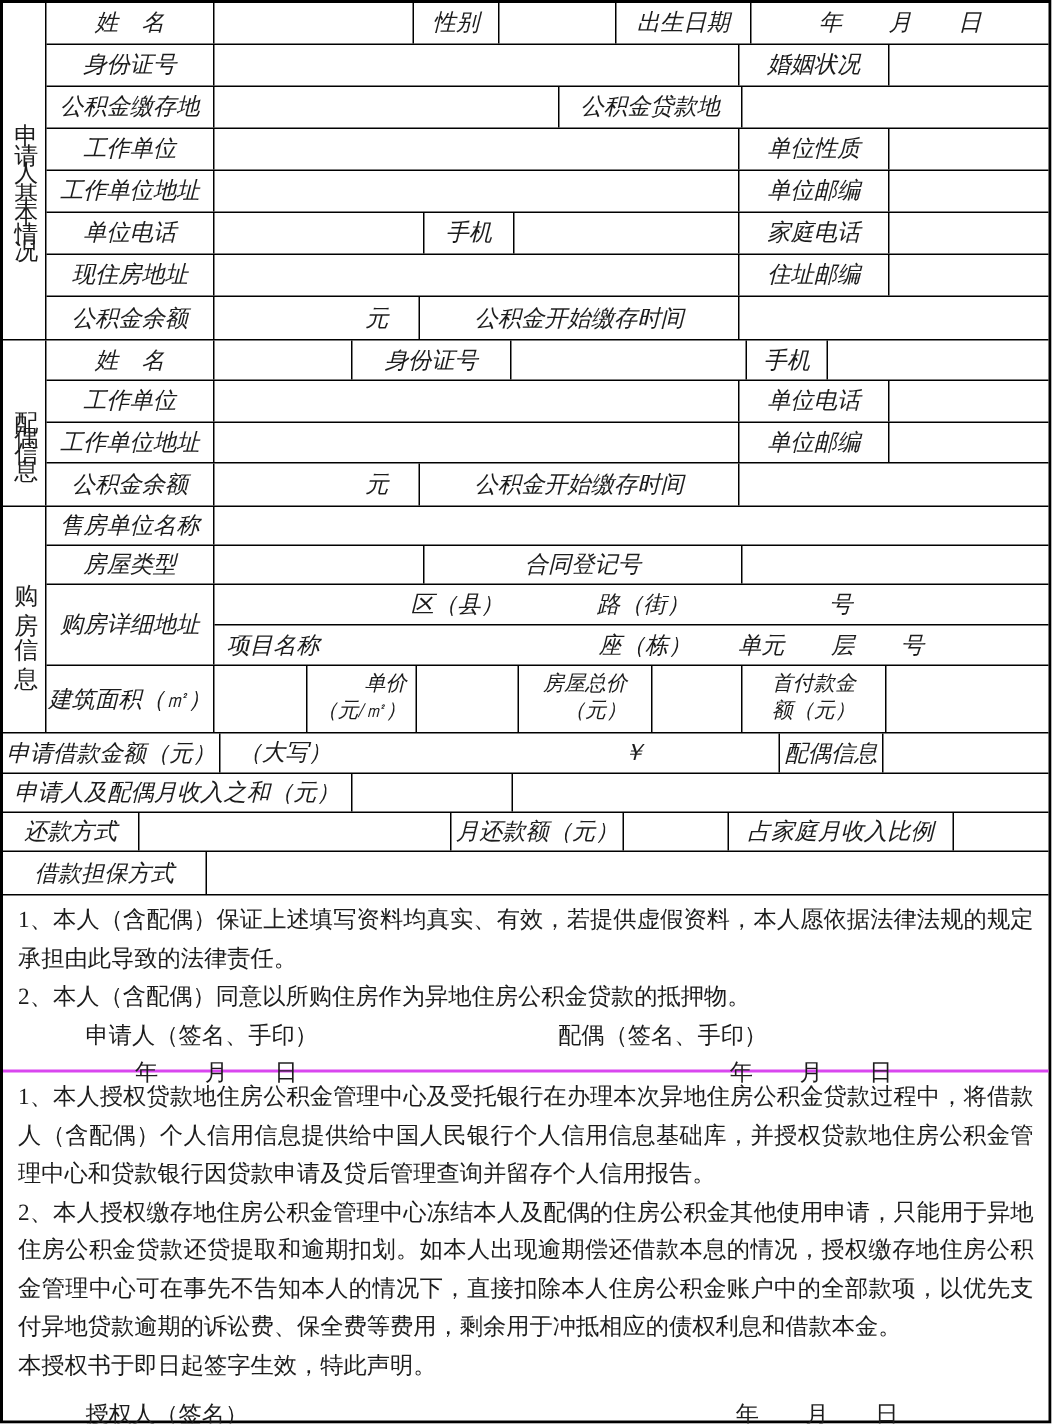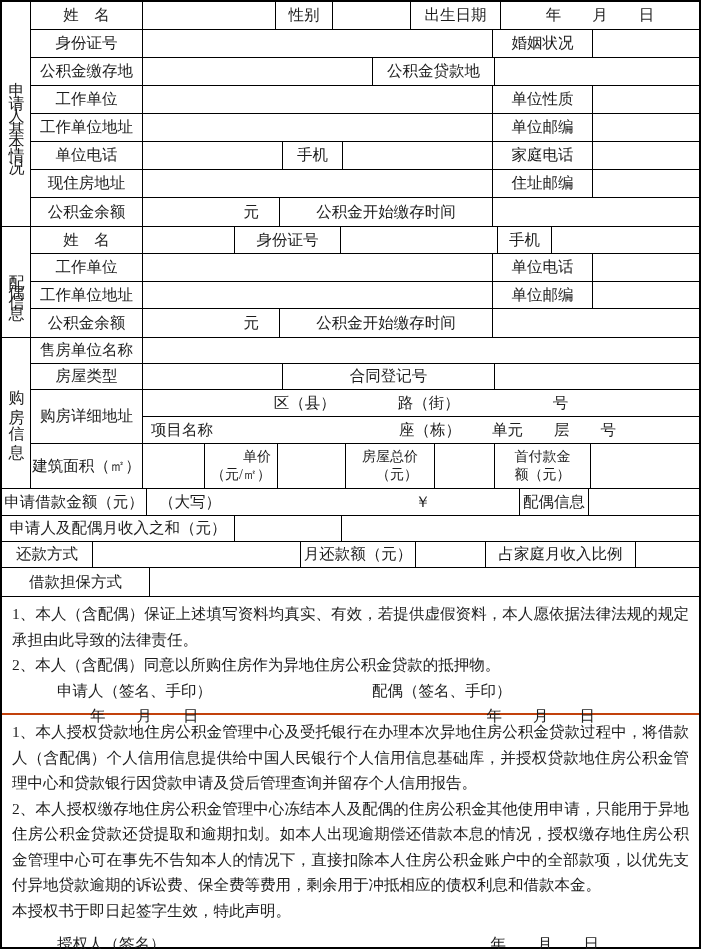--- a/index.html
+++ b/index.html
@@ -13,41 +13,41 @@
   .vstrip{
     width:29px;border-right:1px solid #000;box-sizing:border-box;
     display:flex;align-items:center;justify-content:center;
     writing-mode:vertical-lr;text-orientation:upright;
     font-size:16px;
   }
   .ls-a{letter-spacing:13px;}
   .ls-b{letter-spacing:10px;}
   .ls-c{letter-spacing:18px;}
   .rows{flex:1;display:flex;flex-direction:column;min-width:0;}
-  .row{display:flex;border-bottom:1px solid #000;box-sizing:border-box;}
+  .row{display:flex;border-bottom:1px solid #000;box-sizing:border-box;font-style:italic;}
   .rows .row:last-child{border-bottom:none;}
   .cell{
     border-right:1px solid #000;box-sizing:border-box;
     display:flex;align-items:center;justify-content:center;
     font-size:15.5px;overflow:hidden;white-space:nowrap;
   }
   .cell:last-child{border-right:none;}
   .grow{flex:1;}
   .sm{font-size:14px;white-space:pre-line;text-align:right;line-height:18px;}
   .left{justify-content:flex-start;padding-left:8px;}
   .yuan-cell{justify-content:flex-end;padding-right:20px;}
   .subcol{flex:1;display:flex;flex-direction:column;min-width:0;}
   .sub{flex:1;display:flex;align-items:center;box-sizing:border-box;font-size:15.5px;white-space:nowrap;overflow:hidden;}
   .sub.bline{border-bottom:1px solid #000;}
   .rel{position:relative;}
   .caps{position:absolute;left:12px;top:50%;transform:translateY(-50%);}
   .yen{position:absolute;left:268px;top:50%;transform:translateY(-50%);}
   .block{padding:4px 10px 0 10px;font-size:15.5px;line-height:25.5px;box-sizing:border-box;}
   .block p{margin:0;text-align:justify;}
-  .decl{height:118px;border-bottom:2px solid #c2410c;}
+  .decl{height:118px;border-bottom:2px solid #d946ef;}
   .auth{height:235px;}
   .sig-row{display:flex;white-space:nowrap;}
 </style>
 </head>
 <body>
 
 <div class="form">
 
   <div class="section">
     <div class="vstrip ls-a">申请人基本情况</div>
@@ -191,21 +191,21 @@
   </div>
   <div class="row" style="height:26px">
     <div class="cell" style="width:91px">还款方式</div>
     <div class="cell" style="width:208px"></div>
     <div class="cell" style="width:115px">月还款额（元）</div>
     <div class="cell" style="width:70px"></div>
     <div class="cell" style="width:150px">占家庭月收入比例</div>
     <div class="cell grow"></div>
   </div>
   <div class="row" style="height:29px">
-    <div class="cell" style="width:148px">借款担保方式</div>
+    <div class="cell" style="width:136px">借款担保方式</div>
     <div class="cell grow"></div>
   </div>
 
   <div class="block decl">
     <p>1、本人（含配偶）保证上述填写资料均真实、有效，若提供虚假资料，本人愿依据法律法规的规定承担由此导致的法律责任。</p>
     <p>2、本人（含配偶）同意以所购住房作为异地住房公积金贷款的抵押物。</p>
     <div class="sig-row">
       <span style="margin-left:45px">申请人（签名、手印）</span>
       <span style="margin-left:160px">配偶（签名、手印）</span>
     </div>

